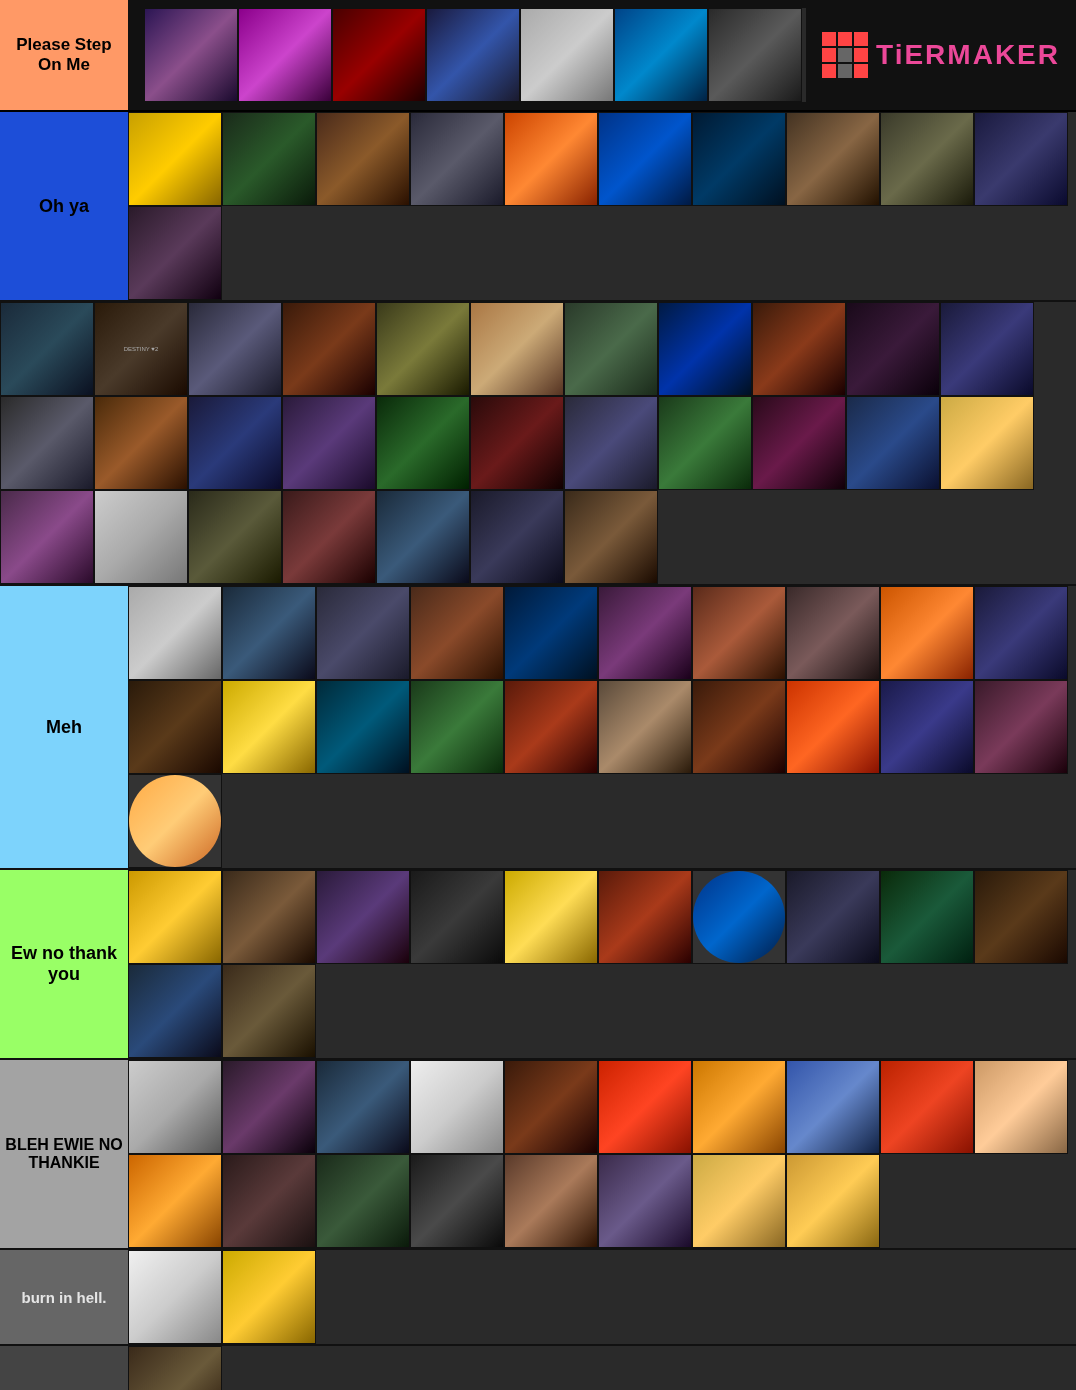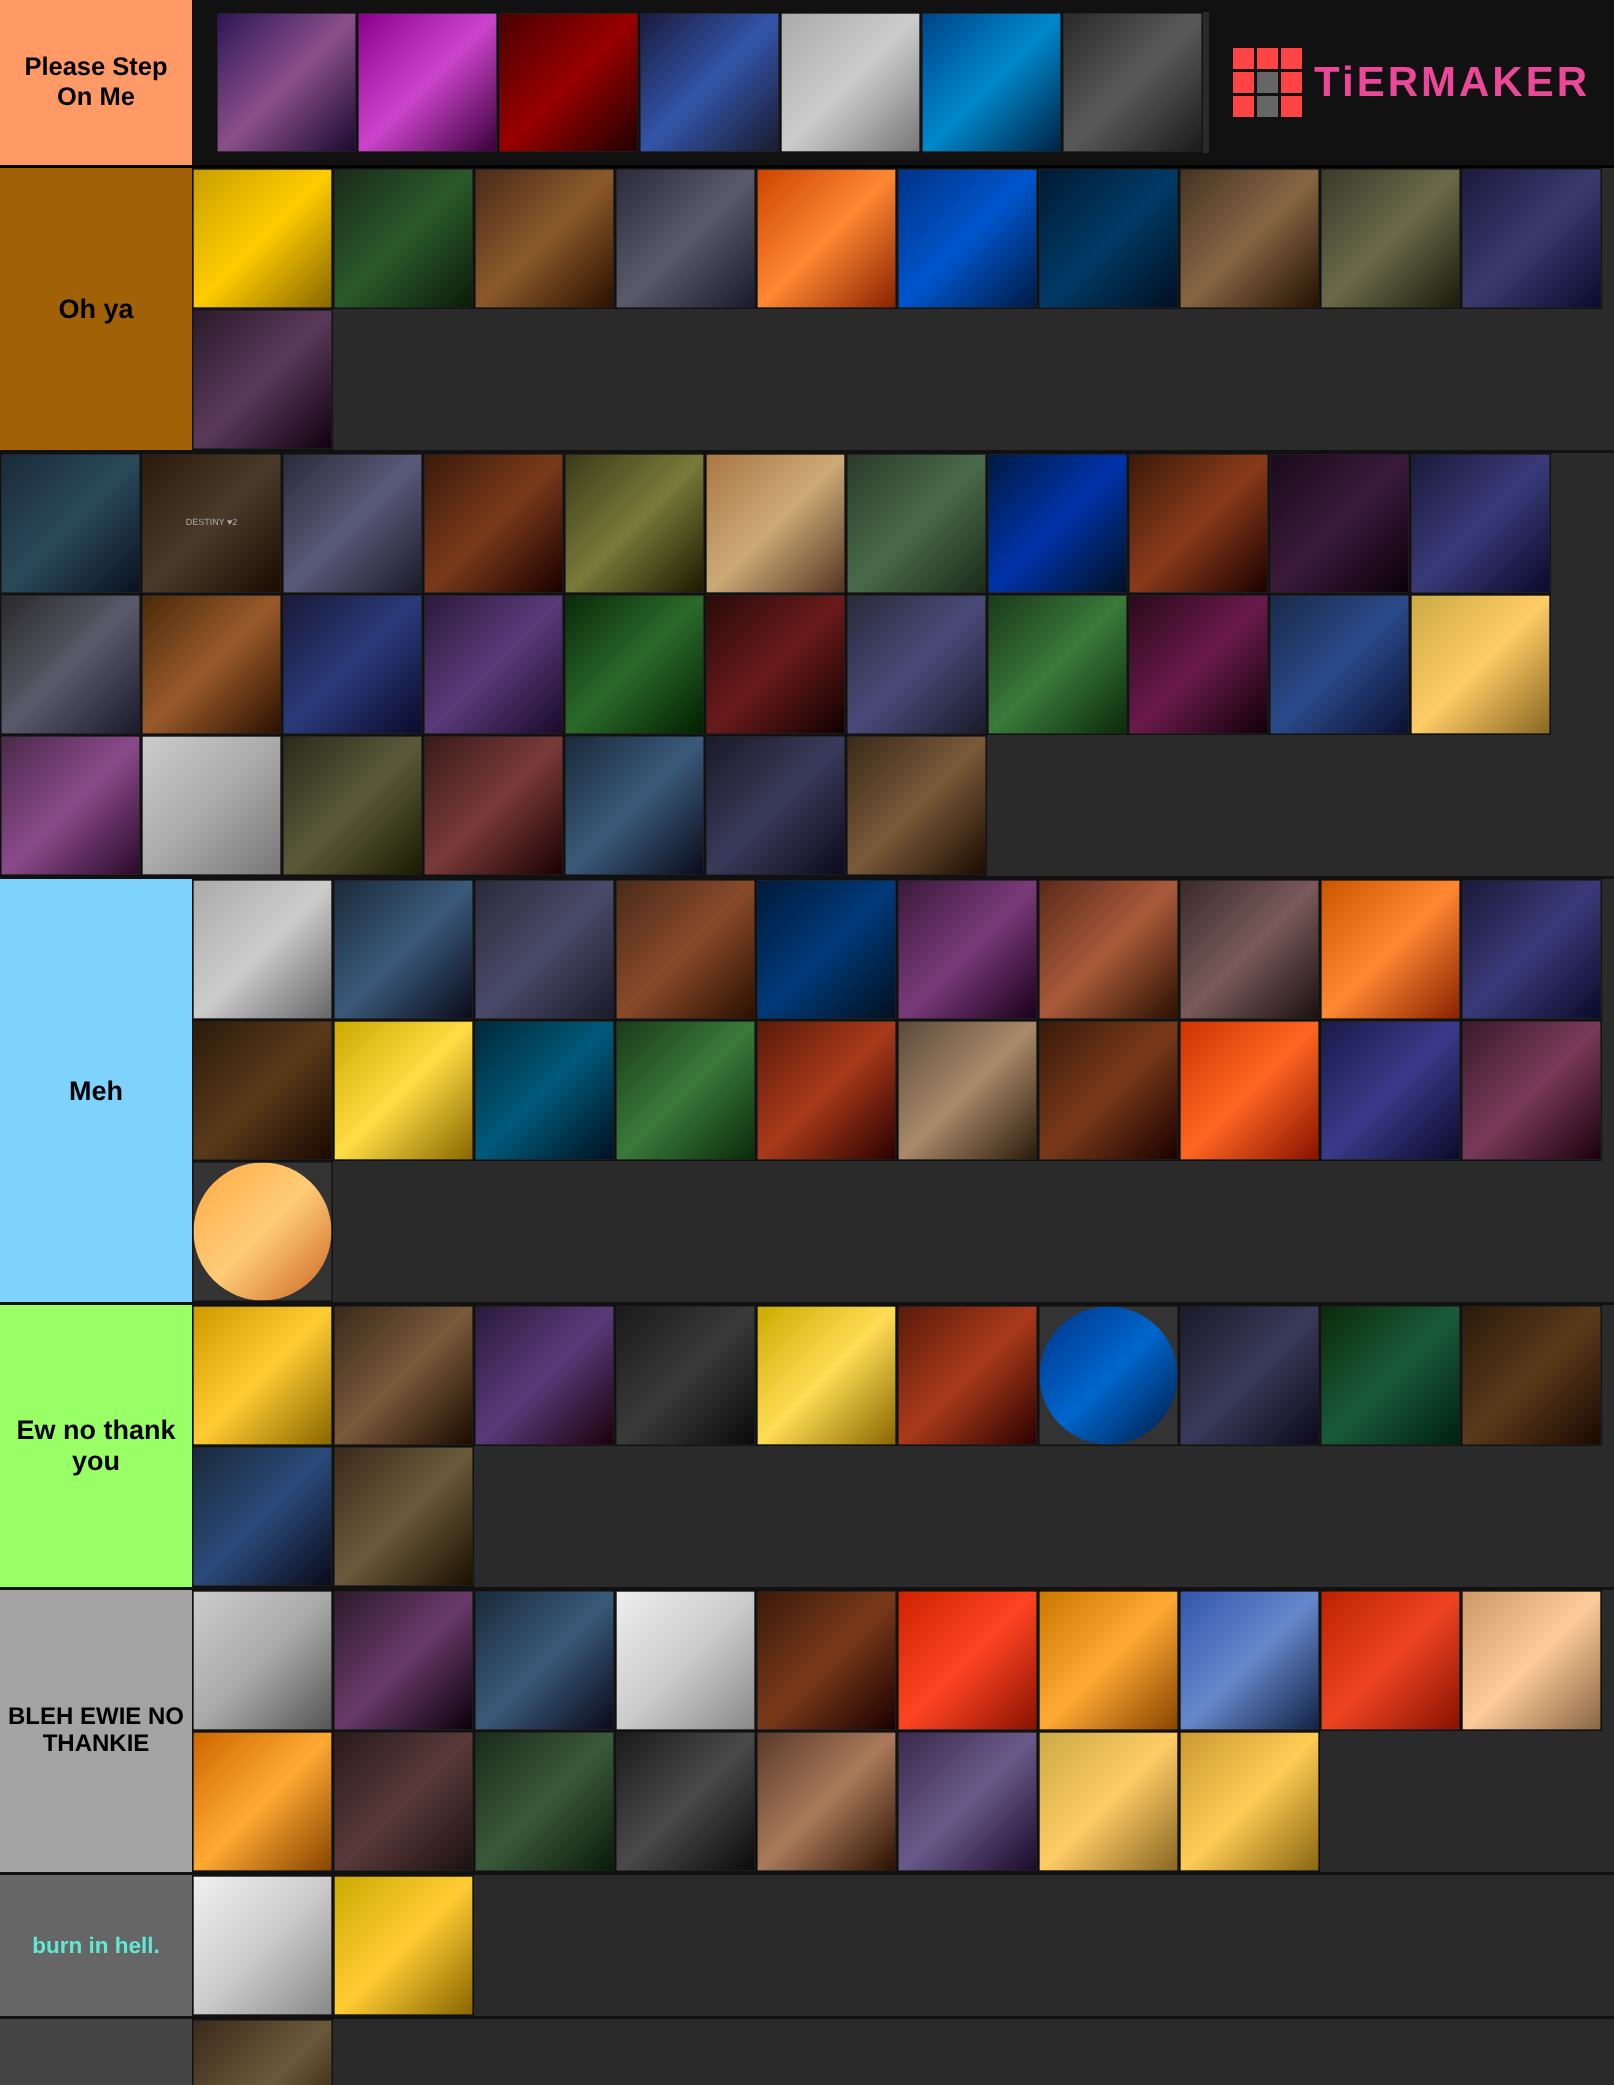--- a/index.html
+++ b/index.html
@@ -159,21 +159,21 @@
           <div class="logo-cell" style="background:#ff4444;"></div>
           <div class="logo-cell dark" style="background:#666;"></div>
           <div class="logo-cell" style="background:#ff4444;"></div>
         </div>
         <span class="tiermaker-text">TiERMAKER</span>
       </div>
     </div>
   </div>
 
   <div class="tier-row">
-    <div class="tier-label tier-oh" style="background:#a16207;">Oh ya</div>
+    <div class="tier-label tier-oh" style="background:#1d4ed8;">Oh ya</div>
     <div class="tier-items">
       <div class="tier-item">
           <div class="img-box" style="background:linear-gradient(135deg,#c8a000,#ffcc00,#886600);"></div>
         </div>
       <div class="tier-item">
           <div class="img-box" style="background:linear-gradient(135deg,#1a2a1a,#2a5a2a,#0a1a0a);"></div>
         </div>
       <div class="tier-item">
           <div class="img-box" style="background:linear-gradient(135deg,#4a2a1a,#8b5a2a,#2a1000);"></div>
         </div>
@@ -473,21 +473,21 @@
       <div class="tier-item">
           <div class="img-box" style="background:linear-gradient(135deg,#ccaa44,#ffcc66,#886622);"></div>
         </div>
       <div class="tier-item">
           <div class="img-box" style="background:linear-gradient(135deg,#cc9933,#ffcc55,#886611);"></div>
         </div>
     </div>
   </div>
 
   <div class="tier-row">
-    <div class="tier-label tier-burn" style="background:#666666; color:#5eead4; font-size:15px;">burn in hell.</div>
+    <div class="tier-label tier-burn" style="background:#666666; color:#e5e5e5; font-size:15px;">burn in hell.</div>
     <div class="tier-items">
       <div class="tier-item">
           <div class="img-box" style="background:linear-gradient(135deg,#f0f0f0,#cccccc,#888888);"></div>
         </div>
       <div class="tier-item">
           <div class="img-box" style="background:linear-gradient(135deg,#ccaa00,#ffcc33,#886600);"></div>
         </div>
     </div>
   </div>
 

